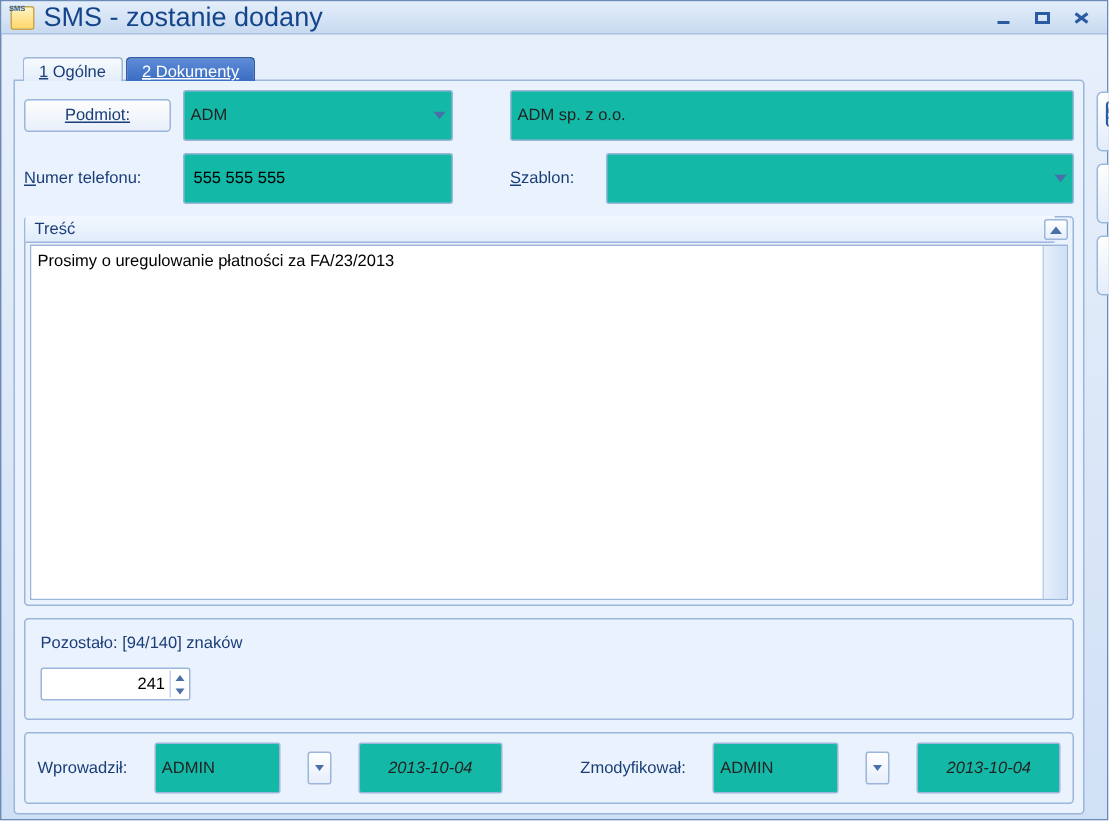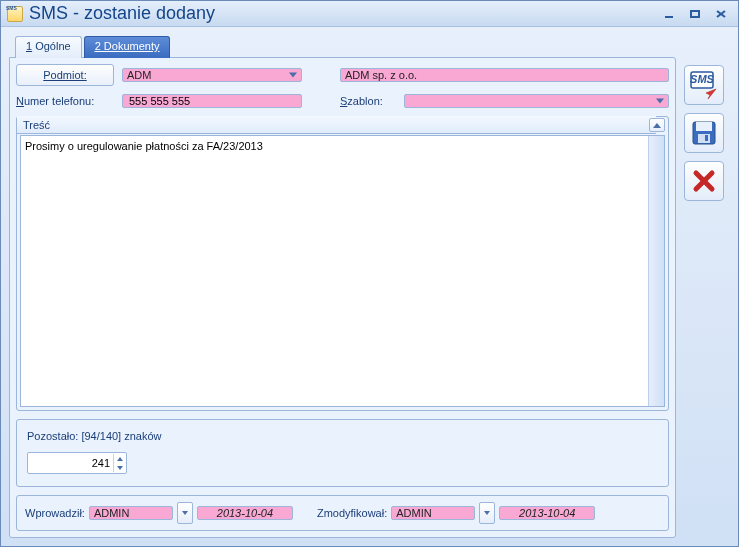--- a/index.html
+++ b/index.html
@@ -34,21 +34,21 @@
     color: #2a5aa0; cursor: pointer;
   }
   .winbtn svg { stroke: #2a5aa0; stroke-width: 2; fill: none; }
 
   .body-area {
     flex: 1; display: flex; padding: 8px; gap: 8px;
   }
   .main-col { flex: 1; display: flex; flex-direction: column; }
   .side-col { width: 46px; display: flex; flex-direction: column; gap: 8px; padding-top: 30px;}
 
-  .tabs { display: flex; height: 22px; padding-left: 6px; position: relative; }
+  .tabs { display: flex; height: 22px; padding-left: 6px; position: relative; align-items: flex-end; }
   .tab {
     padding: 3px 10px 0 10px;
     border: 1px solid #9bb6da;
     border-bottom: none;
     background: linear-gradient(to bottom,#f7fbff,#e3edfa);
     color: #1a3e78;
     border-radius: 3px 3px 0 0;
     margin-right: 2px;
     cursor: pointer;
     position: relative;
@@ -74,21 +74,21 @@
   .row { display: flex; align-items: center; gap: 8px; }
   .row.top .podmiot-btn {
     width: 98px; height: 22px;
     background: linear-gradient(to bottom,#fdfdfd,#e9f0fb);
     border: 1px solid #9bb6da; border-radius: 3px;
     color: #1a3e78; text-align: center; cursor: pointer;
     display:flex; align-items:center; justify-content:center;
     text-decoration: underline;
   }
   .combo, .textfield, .spinner-field {
-    height: 14px; background: #f9a8d4;
+    height: 34px; background: #14b8a6;
     border: 1px solid #9bb6da; border-radius: 2px;
     padding: 0 4px; display: flex; align-items: center;
     color: #222;
   }
   .combo { position: relative; }
   .combo .caret {
     position: absolute; right: 4px; top: 50%; transform: translateY(-50%);
     width: 0; height: 0; border-left: 4px solid transparent;
     border-right: 4px solid transparent; border-top: 5px solid #4a6ea7;
   }
@@ -155,21 +155,21 @@
   .spinner .spin-btns div::after{
     content:"";width:0;height:0;
     border-left:3px solid transparent;border-right:3px solid transparent;
   }
   .spinner .spin-btns .up::after{ border-bottom:4px solid #4a6ea7;}
   .spinner .spin-btns .down::after{ border-top:4px solid #4a6ea7;}
 
   .audit-row {
     border: 1px solid #9bb6da; border-radius:3px;
     background:#eaf2fd; padding:6px 8px;
-    display:flex; align-items:center; gap:4px;
+    display:flex; align-items:center; gap:18px;
   }
   .audit-row .textfield { flex: 0 0 84px; }
   .audit-row .datefield { flex: 0 0 96px; text-align:center; justify-content:center;font-style:italic;}
   .mini-btn {
     width:16px; height:22px; border:1px solid #9bb6da;
     background:linear-gradient(#fff,#e6eefb); border-radius:2px;
     display:flex;align-items:center;justify-content:center; cursor:pointer;
   }
   .mini-btn::after{
     content:"";width:0;height:0;

